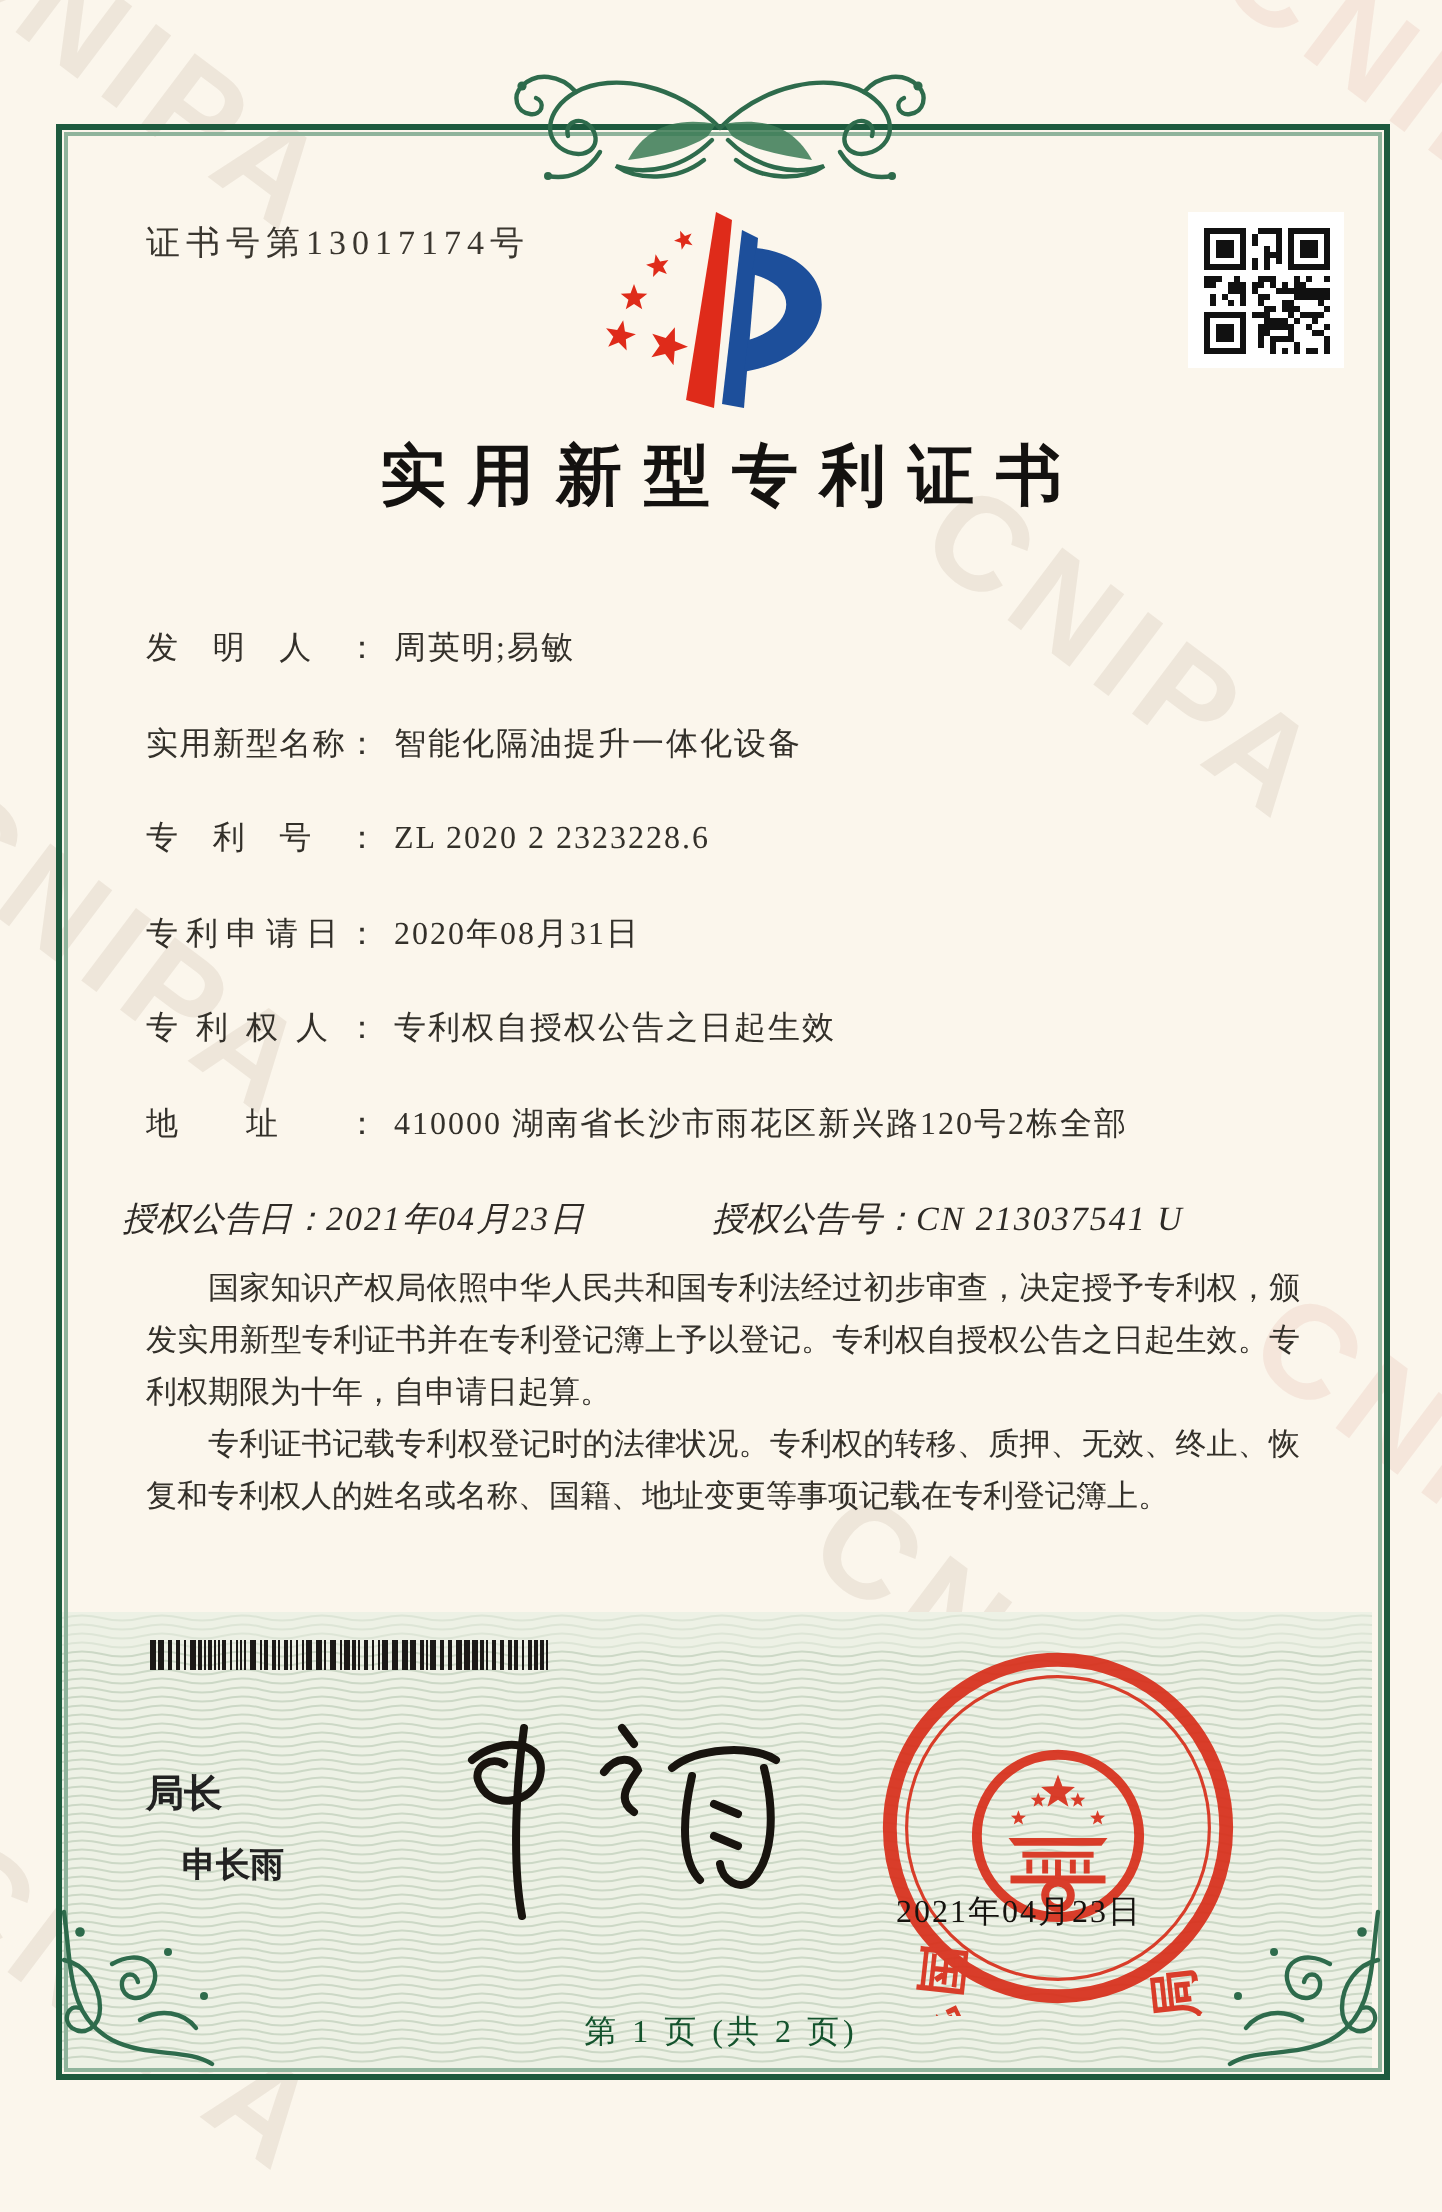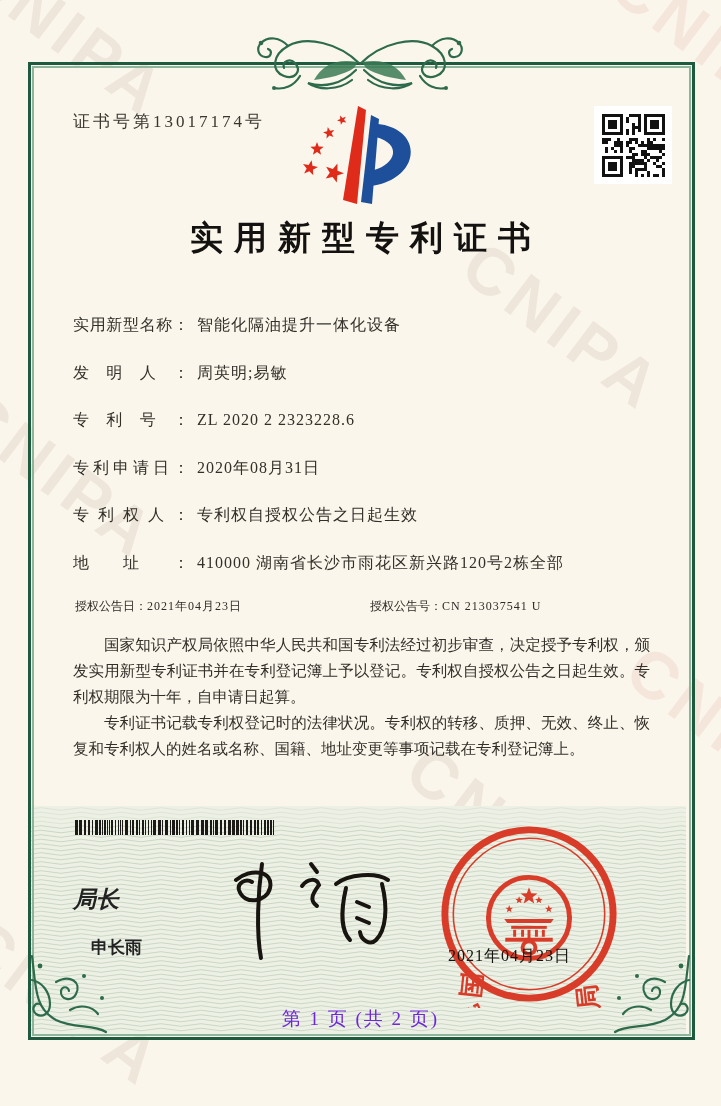--- a/index.html
+++ b/index.html
@@ -50,38 +50,38 @@
     position:absolute;left:0;top:216px;width:100%;text-align:center;
     font-size:33px;font-weight:700;letter-spacing:11px;text-indent:11px;color:#141210;
   }
   .fields{position:absolute;left:73px;top:312px;width:575px;}
   .fieldRow{display:flex;margin-bottom:21.5px;font-size:16px;line-height:26px;}
   .fieldLabel{
     display:inline-block;width:116px;flex:0 0 116px;
     text-align:justify;text-align-last:justify;color:#33302a;
   }
   .fieldValue{margin-left:8px;letter-spacing:1px;color:#33302a;}
-  .grantRow{position:absolute;left:75px;top:598px;width:575px;font-size:12px;}
+  .grantRow{position:absolute;left:61px;top:598px;width:575px;font-size:17px;font-style:italic;}
   .grantRight{position:absolute;left:295px;top:0;}
   .paras{position:absolute;left:73px;top:632px;width:577px;font-size:15.5px;
     line-height:26px;text-align:justify;color:#33302a;}
   .paras p{margin:0;text-indent:2em;}
   .barcode{position:absolute;left:75px;top:820px;width:204px;height:15px;}
   .signBlock{position:absolute;left:73px;top:884px;
     font-family:"Liberation Sans","DejaVu Sans",sans-serif;font-weight:700;color:#222;}
-  .signTitle{font-size:23px;margin-bottom:21px;font-style:italic;}
+  .signTitle{font-size:19px;margin-bottom:11px;}
   .signName{font-size:17px;margin-left:18px;}
   .signature{position:absolute;left:190px;top:840px;width:220px;height:130px;}
   .seal{position:absolute;left:435px;top:820px;width:188px;height:188px;opacity:.93;}
   .sealDate{
     position:absolute;left:448px;top:946px;width:170px;font-size:16px;
     letter-spacing:1px;color:#15130f;z-index:5;
   }
   .pageNum{position:absolute;left:0;top:1006px;width:100%;text-align:center;
-    font-size:19px;letter-spacing:2px;color:#6d28d9;z-index:4;}
+    font-size:16px;letter-spacing:2px;color:#14532d;z-index:4;}
   .contNote{position:absolute;left:0;top:1052px;width:100%;text-align:center;
     font-size:14.5px;letter-spacing:3px;color:#33302a;}
   svg{display:block;}
 </style>
 </head>
 <body>
 
 <div class="page">
 
   <div class="wm gray" style="left:-48px;top:-6px">CNIPA</div>
@@ -347,26 +347,26 @@
         <rect x="0" y="45" width="3" height="15" fill="#111"></rect>
         <rect x="18" y="45" width="3" height="15" fill="#111"></rect>
         <rect x="6" y="48" width="9" height="9" fill="#111"></rect>
       </svg>
   </div>
 
   <div class="title">实用新型专利证书</div>
 
   <div class="fields">
     <div class="fieldRow">
+      <span class="fieldLabel">发明人：</span>
+      <span class="fieldValue">周英明;易敏</span>
+    </div>
+    <div class="fieldRow">
       <span class="fieldLabel">实用新型名称：</span>
       <span class="fieldValue">智能化隔油提升一体化设备</span>
-    </div>
-    <div class="fieldRow">
-      <span class="fieldLabel">发明人：</span>
-      <span class="fieldValue">周英明;易敏</span>
     </div>
     <div class="fieldRow">
       <span class="fieldLabel">专利号：</span>
       <span class="fieldValue">ZL 2020 2 2323228.6</span>
     </div>
     <div class="fieldRow">
       <span class="fieldLabel">专利申请日：</span>
       <span class="fieldValue">2020年08月31日</span>
     </div>
     <div class="fieldRow">

